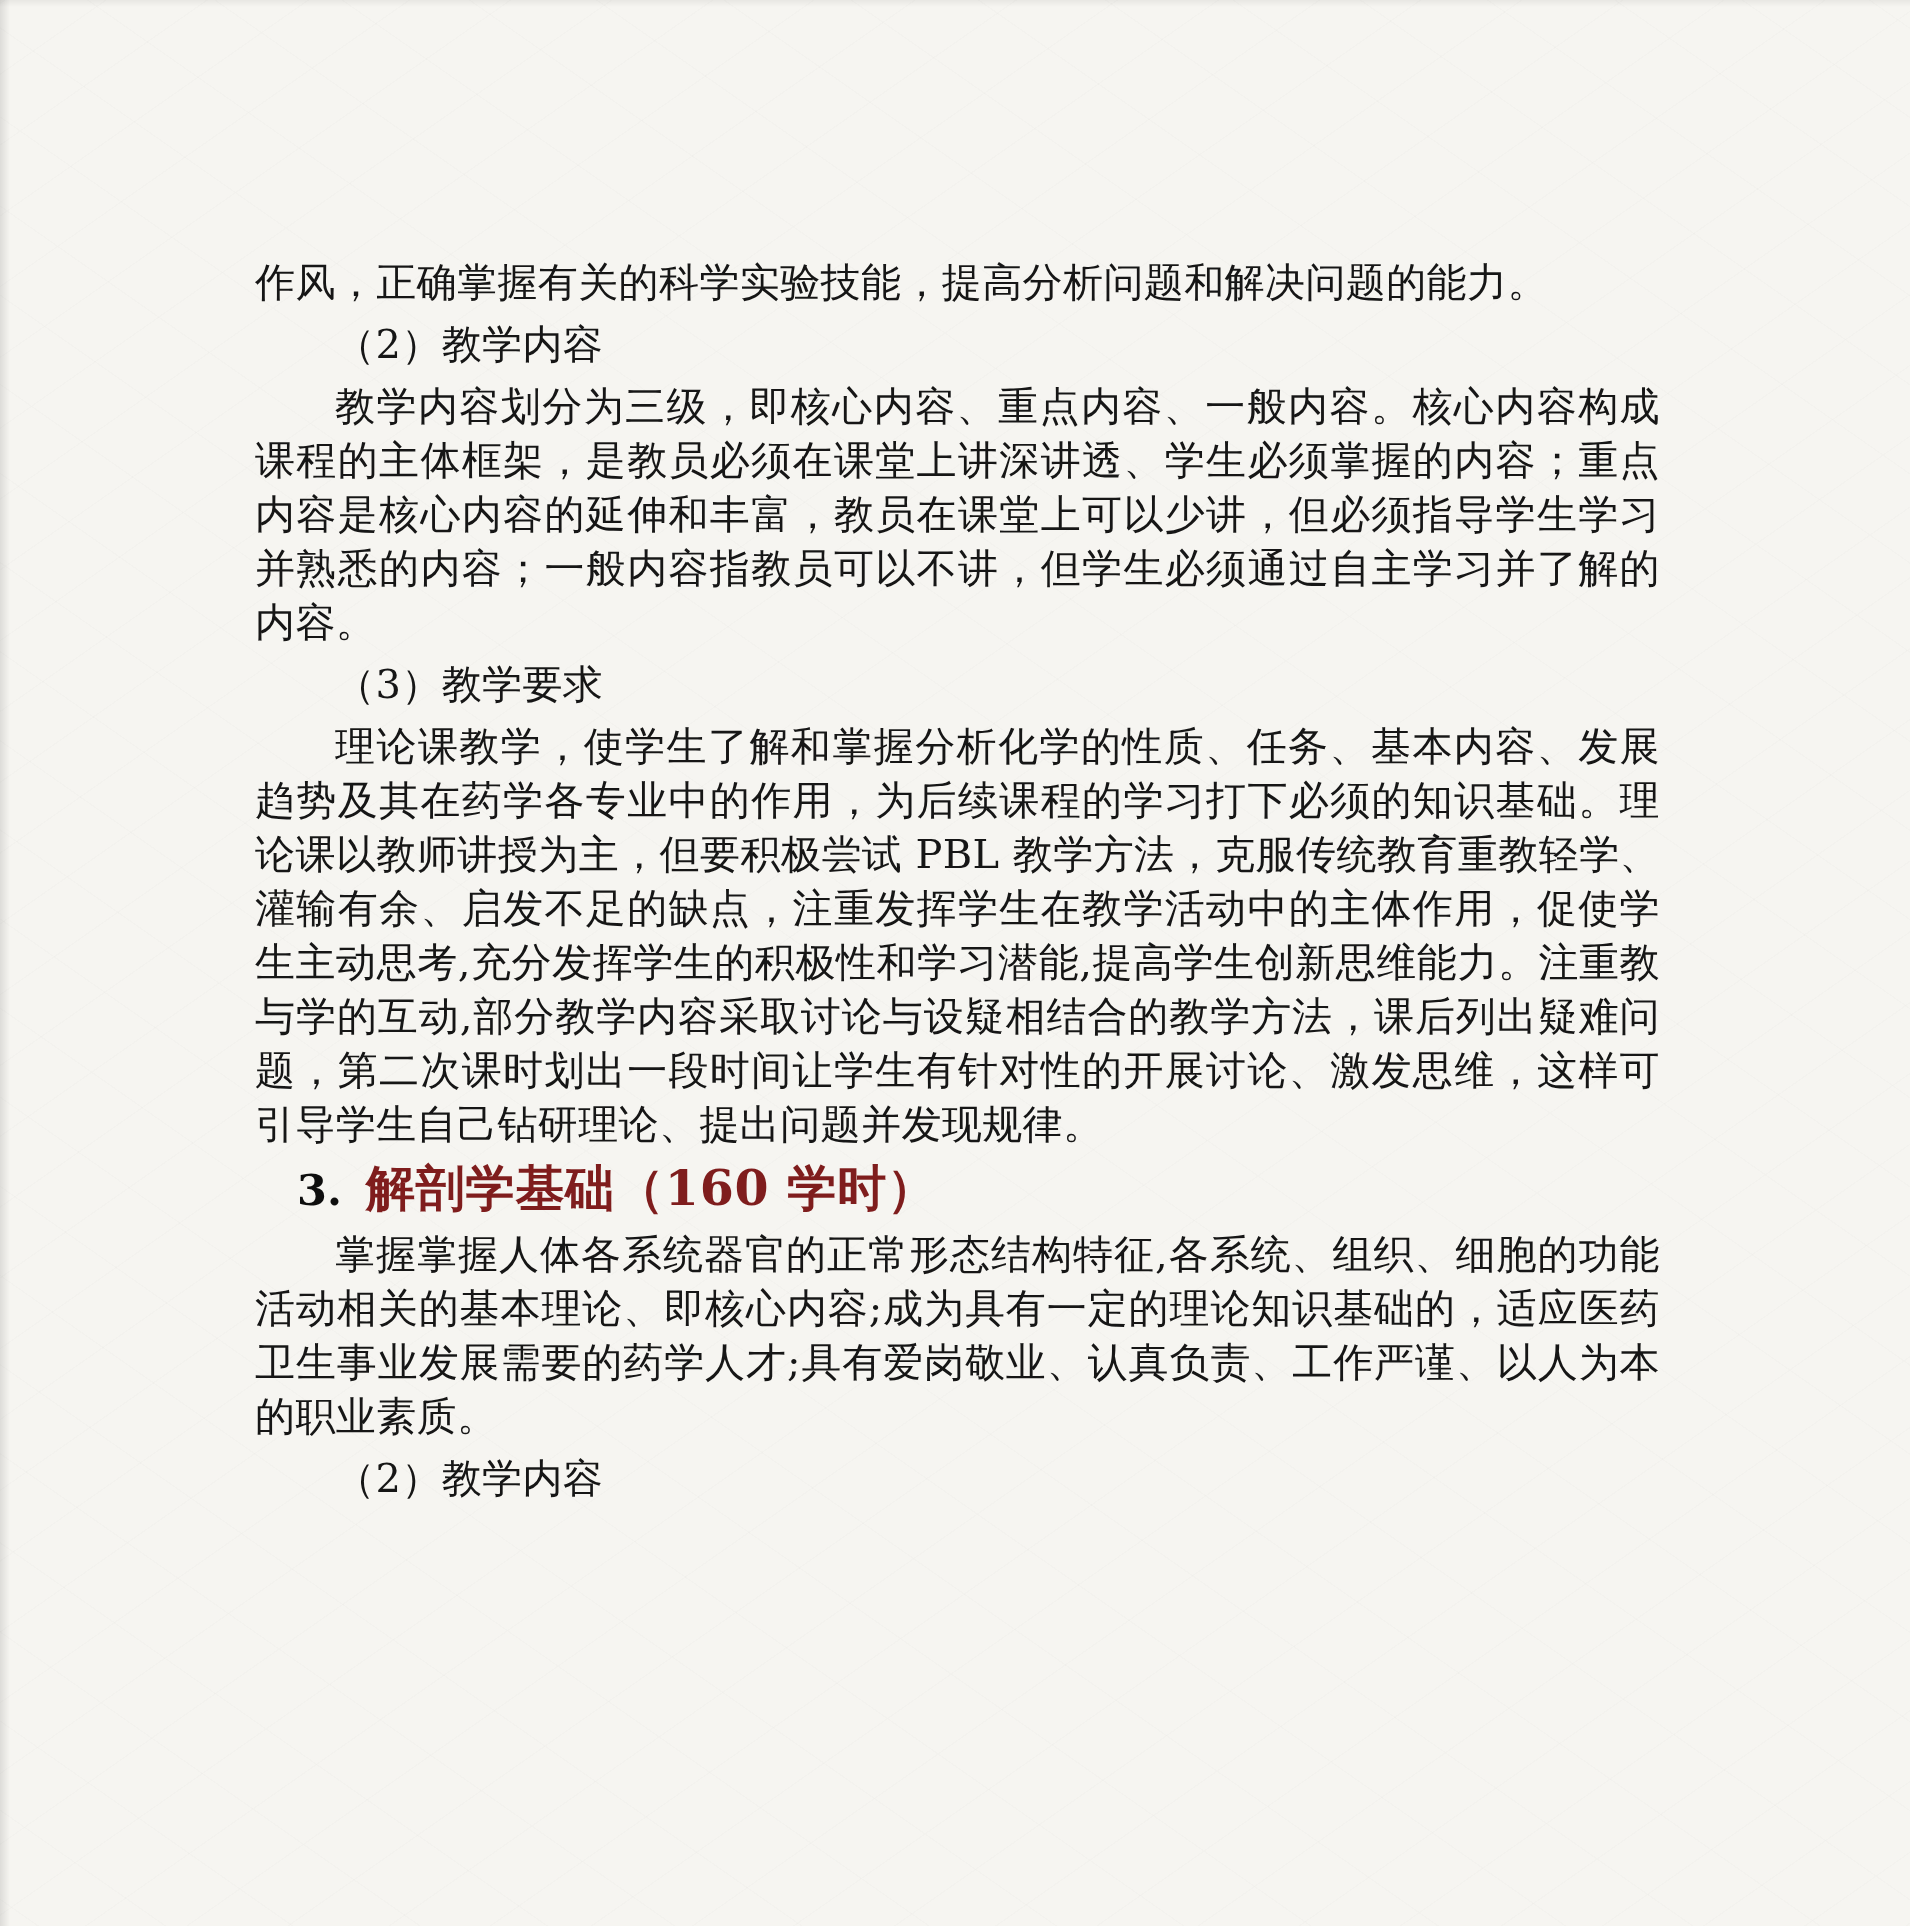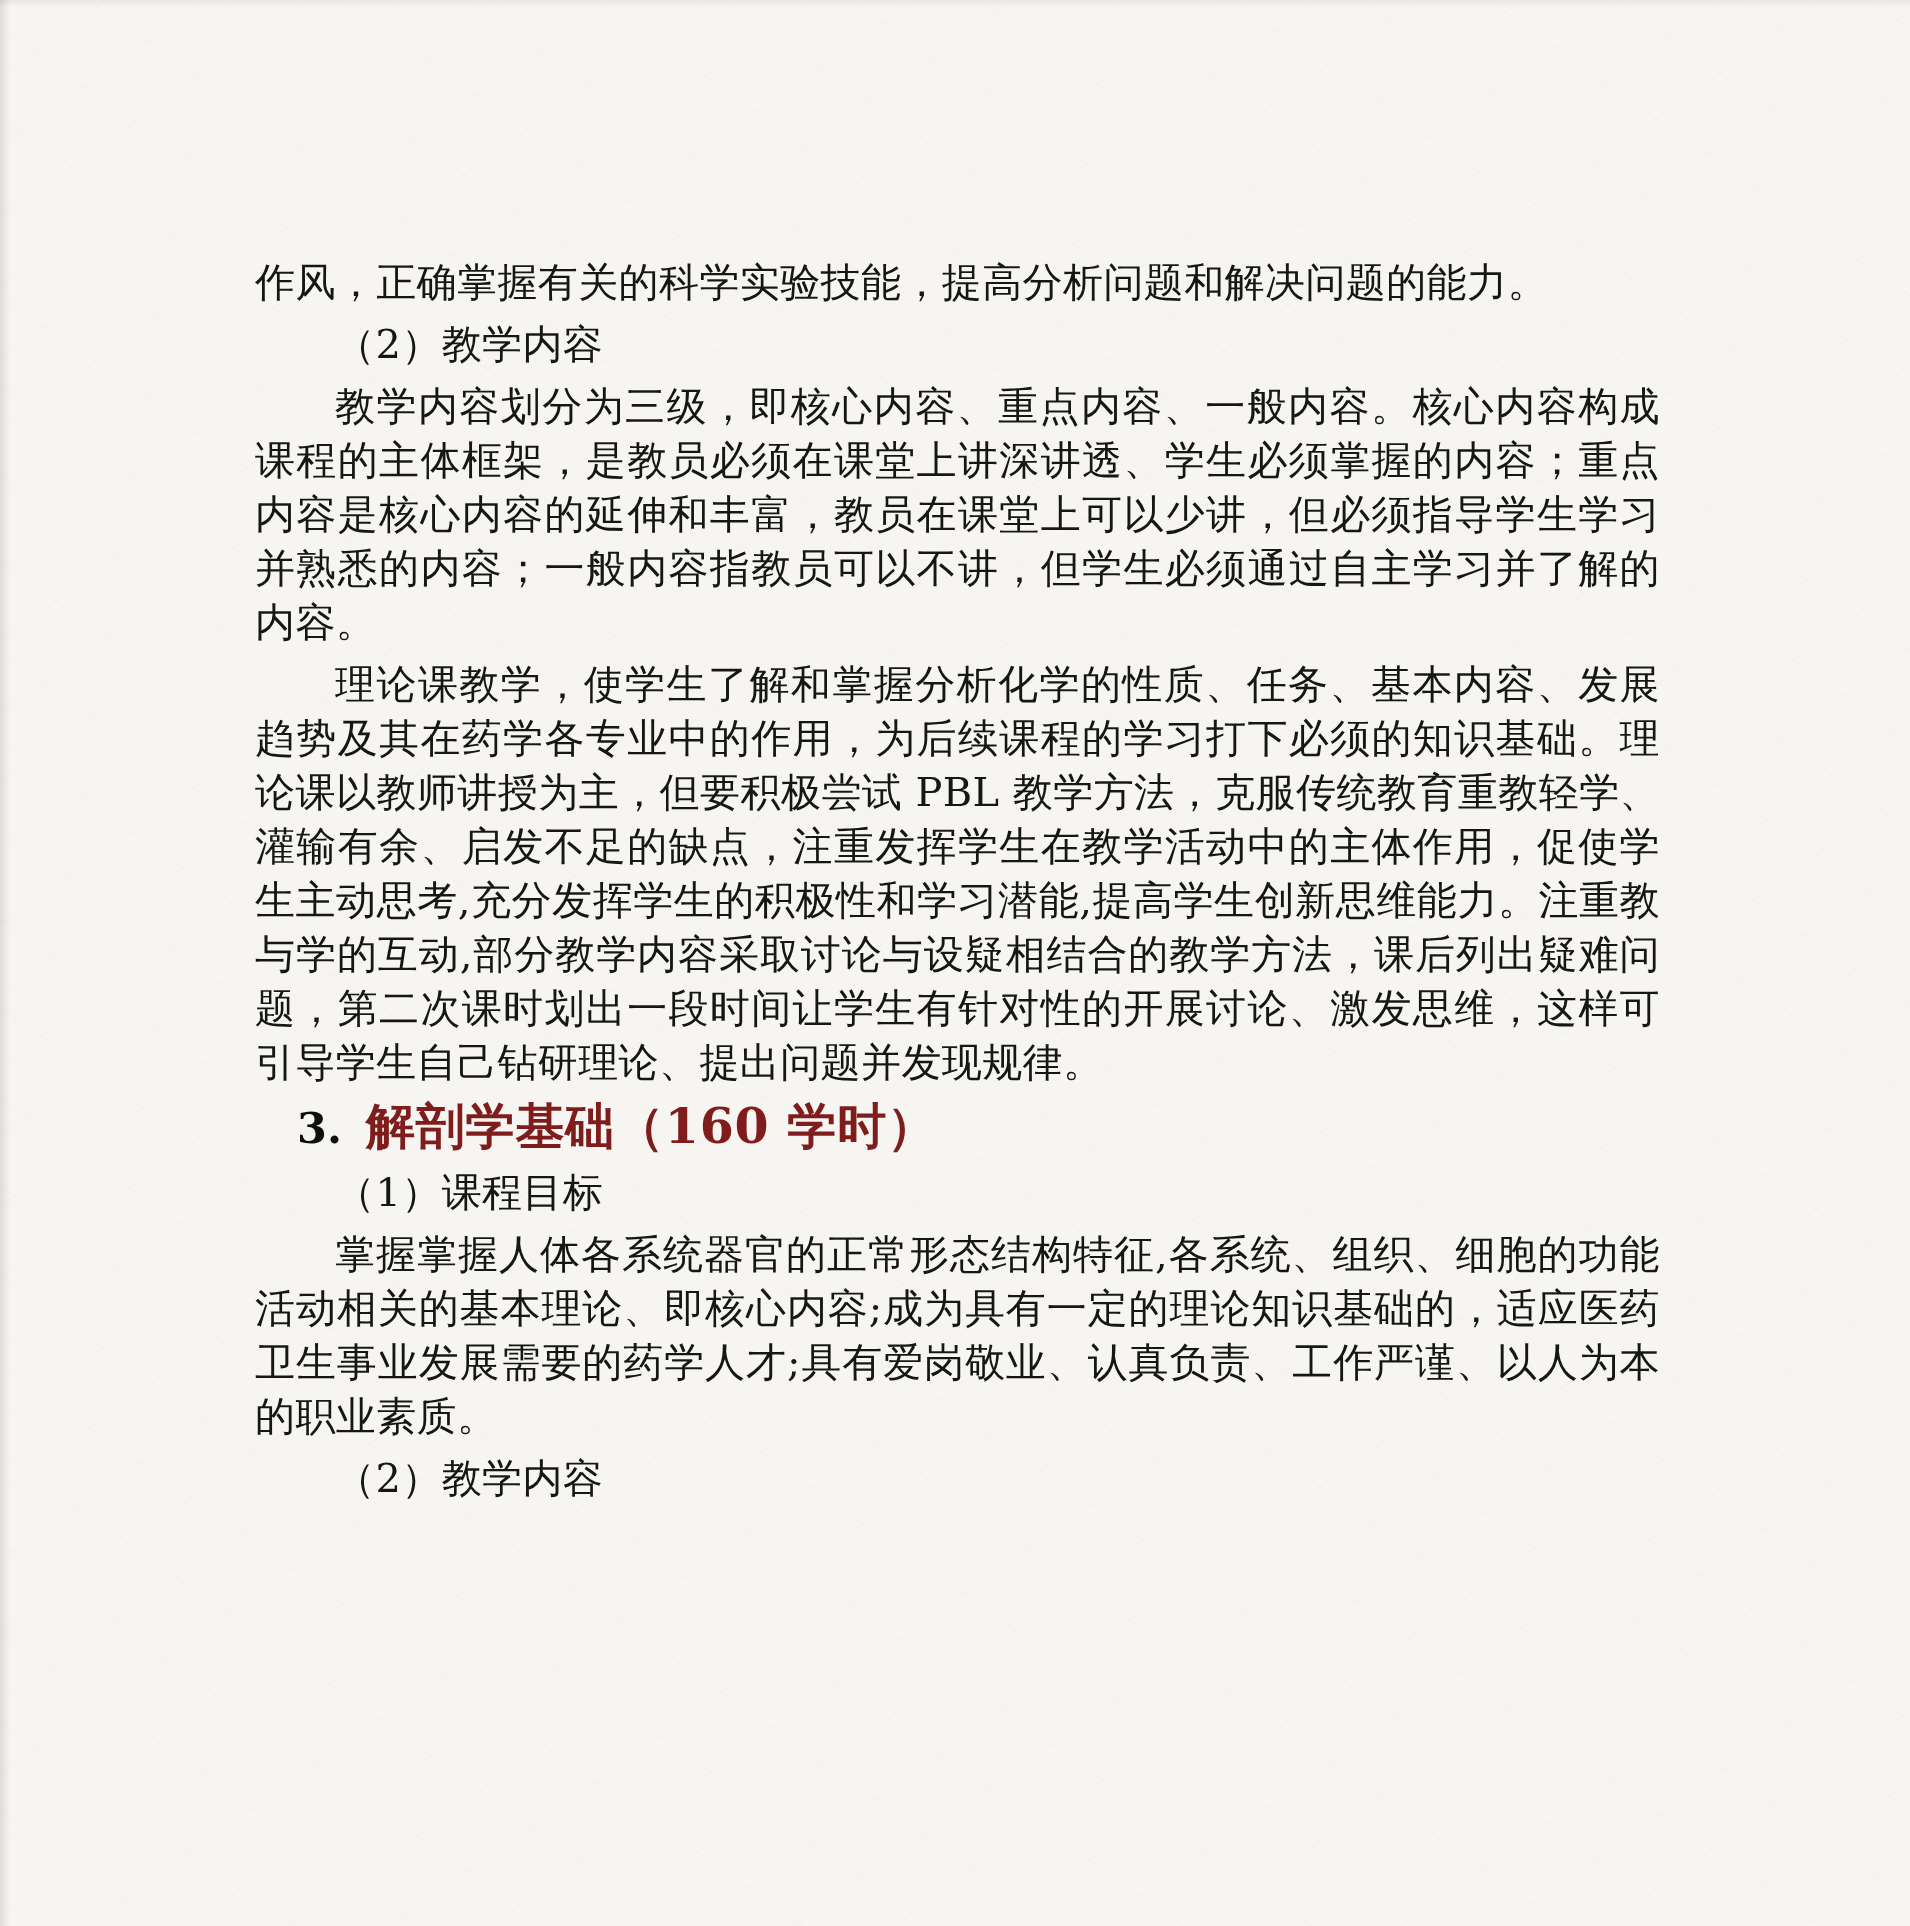--- a/index.html
+++ b/index.html
@@ -106,29 +106,29 @@
   <div class="page-edge-top"></div>
 
   <div class="content">
 
     <p class="para">作风，正确掌握有关的科学实验技能，提高分析问题和解决问题的能力。</p>
 
     <p class="para indent">（2）教学内容</p>
 
     <p class="para indent">教学内容划分为三级，即核心内容、重点内容、一般内容。核心内容构成课程的主体框架，是教员必须在课堂上讲深讲透、学生必须掌握的内容；重点内容是核心内容的延伸和丰富，教员在课堂上可以少讲，但必须指导学生学习并熟悉的内容；一般内容指教员可以不讲，但学生必须通过自主学习并了解的内容。</p>
 
+    <p class="para indent">（3）教学要求</p>
 
     <p class="para indent">理论课教学，使学生了解和掌握分析化学的性质、任务、基本内容、发展趋势及其在药学各专业中的作用，为后续课程的学习打下必须的知识基础。理论课以教师讲授为主，但要积极尝试 PBL 教学方法，克服传统教育重教轻学、灌输有余、启发不足的缺点，注重发挥学生在教学活动中的主体作用，促使学生主动思考,充分发挥学生的积极性和学习潜能,提高学生创新思维能力。注重教与学的互动,部分教学内容采取讨论与设疑相结合的教学方法，课后列出疑难问题，第二次课时划出一段时间让学生有针对性的开展讨论、激发思维，这样可引导学生自己钻研理论、提出问题并发现规律。</p>
 
     <div class="heading">
       <span class="heading-num">3.</span>
       <span class="heading-text">解剖学基础（160 学时）</span>
     </div>
 
-    <p class="para indent">（1）课程目标</p>
 
     <p class="para indent">掌握掌握人体各系统器官的正常形态结构特征,各系统、组织、细胞的功能活动相关的基本理论、即核心内容;成为具有一定的理论知识基础的，适应医药卫生事业发展需要的药学人才;具有爱岗敬业、认真负责、工作严谨、以人为本的职业素质。</p>
 
     <p class="para indent">（2）教学内容</p>
 
 
   </div>
 
 </div>
 

